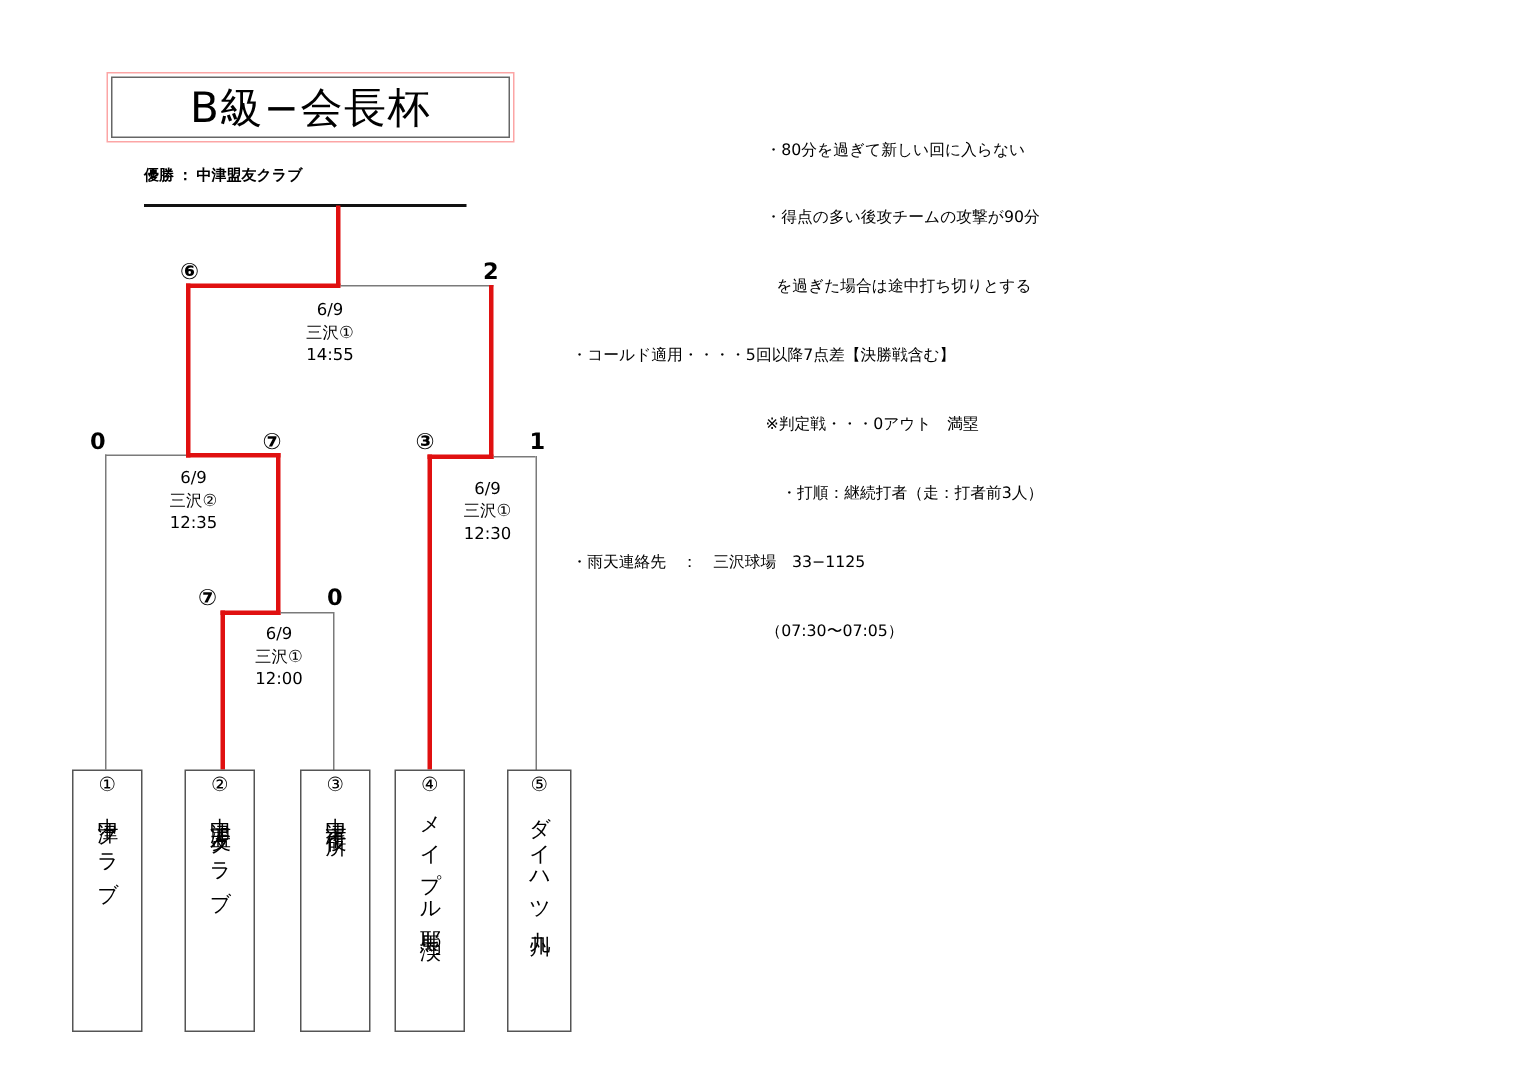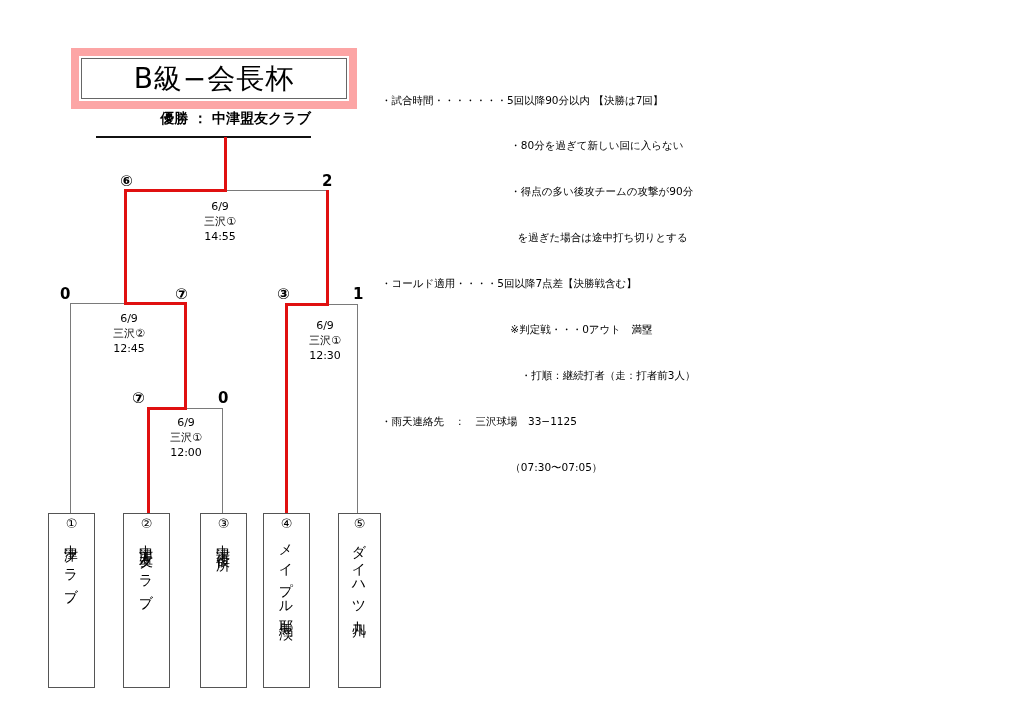--- a/index.html
+++ b/index.html
@@ -1,24 +1,24 @@
 <!DOCTYPE html>
 <html><head>
 <meta charset="utf-8">
 <style>
   html, body { margin:0; padding:0; background:#ffffff; }
   body { width:1024px; height:724px; position:relative; overflow:hidden;
          font-family: "DejaVu Sans", "Liberation Sans", sans-serif; color:#000; }
   .abs { position:absolute; }
   .title-box { left:71px; top:48px; width:270px; height:45px;
-               border:8px solid #fca5a5; box-sizing:content-box; }
+               border:1px solid #fca5a5; box-sizing:content-box; }
   .title-inner { position:absolute; left:2px; top:2px; right:2px; bottom:2px;
                  border:1px solid #666; display:flex; align-items:center; justify-content:center;
                  font-size:28px; letter-spacing:1px; }
-  .winner { left:96px; top:110px; width:215px; text-align:right; font-size:14px; font-weight:bold; }
+  .winner { left:96px; top:110px; width:215px; text-align:left; font-size:10px; font-weight:bold;font-family:Liberation Serif, serif; }
   .winner-line { left:96px; top:136px; width:215px; height:2px; background:#111; }
   .ln { position:absolute; background:#7a7a7a; }
   .red { position:absolute; background:#e01010; }
   .score { position:absolute; font-size:15px; font-weight:bold; line-height:15px; }
   .mi { position:absolute; font-size:11px; line-height:15px; text-align:center; width:70px; }
   .team { position:absolute; border:1.5px solid #555; box-sizing:border-box; top:513px; height:175px;
           display:flex; flex-direction:column; align-items:center; padding-top:2px; }
   .team .num { font-size:13px; line-height:16px; }
   .team .nm { writing-mode: vertical-rl; text-orientation: upright; font-size:14px; letter-spacing:3px; margin-top:2px; }
   .rules { left:381px; top:62px; font-size:10.5px; line-height:15.3px; white-space:pre; }
@@ -28,21 +28,20 @@
 <body>
 
 <div class="abs title-box">
   <div class="title-inner">B級−会長杯</div>
 </div>
 
 <div class="abs winner">優勝 ： 中津盟友クラブ</div>
 <div class="abs winner-line"></div>
 
 <div class="abs rules">
-  <div>・試合時間・・・・・・・5回以降90分以内 【決勝は7回】</div>
   <div>　　　　　　　　　　　　 ・80分を過ぎて新しい回に入らない</div>
   <div>　　　　　　　　　　　　 ・得点の多い後攻チームの攻撃が90分</div>
   <div>　　　　　　　　　　　　　を過ぎた場合は途中打ち切りとする</div>
   <div>・コールド適用・・・・5回以降7点差【決勝戦含む】</div>
   <div>　　　　　　　　　　　　 ※判定戦・・・0アウト　満塁</div>
   <div>　　　　　　　　　　　　　 ・打順：継続打者（走：打者前3人）</div>
   <div>・雨天連絡先　：　三沢球場　33−1125</div>
   <div>　　　　　　　　　　　　 （07:30〜07:05）</div>
 </div>
 
@@ -83,21 +82,21 @@
 <div class="score" style="left:218px; top:391px;">0</div>
 
 <div class="mi" style="left:185px; top:199px;">
   <div>6/9</div>
   <div>三沢①</div>
   <div>14:55</div>
 </div>
 <div class="mi" style="left:94px; top:311px;">
   <div>6/9</div>
   <div>三沢②</div>
-  <div>12:45</div>
+  <div>12:35</div>
 </div>
 <div class="mi" style="left:290px; top:318px;">
   <div>6/9</div>
   <div>三沢①</div>
   <div>12:30</div>
 </div>
 <div class="mi" style="left:151px; top:415px;">
   <div>6/9</div>
   <div>三沢①</div>
   <div>12:00</div>

